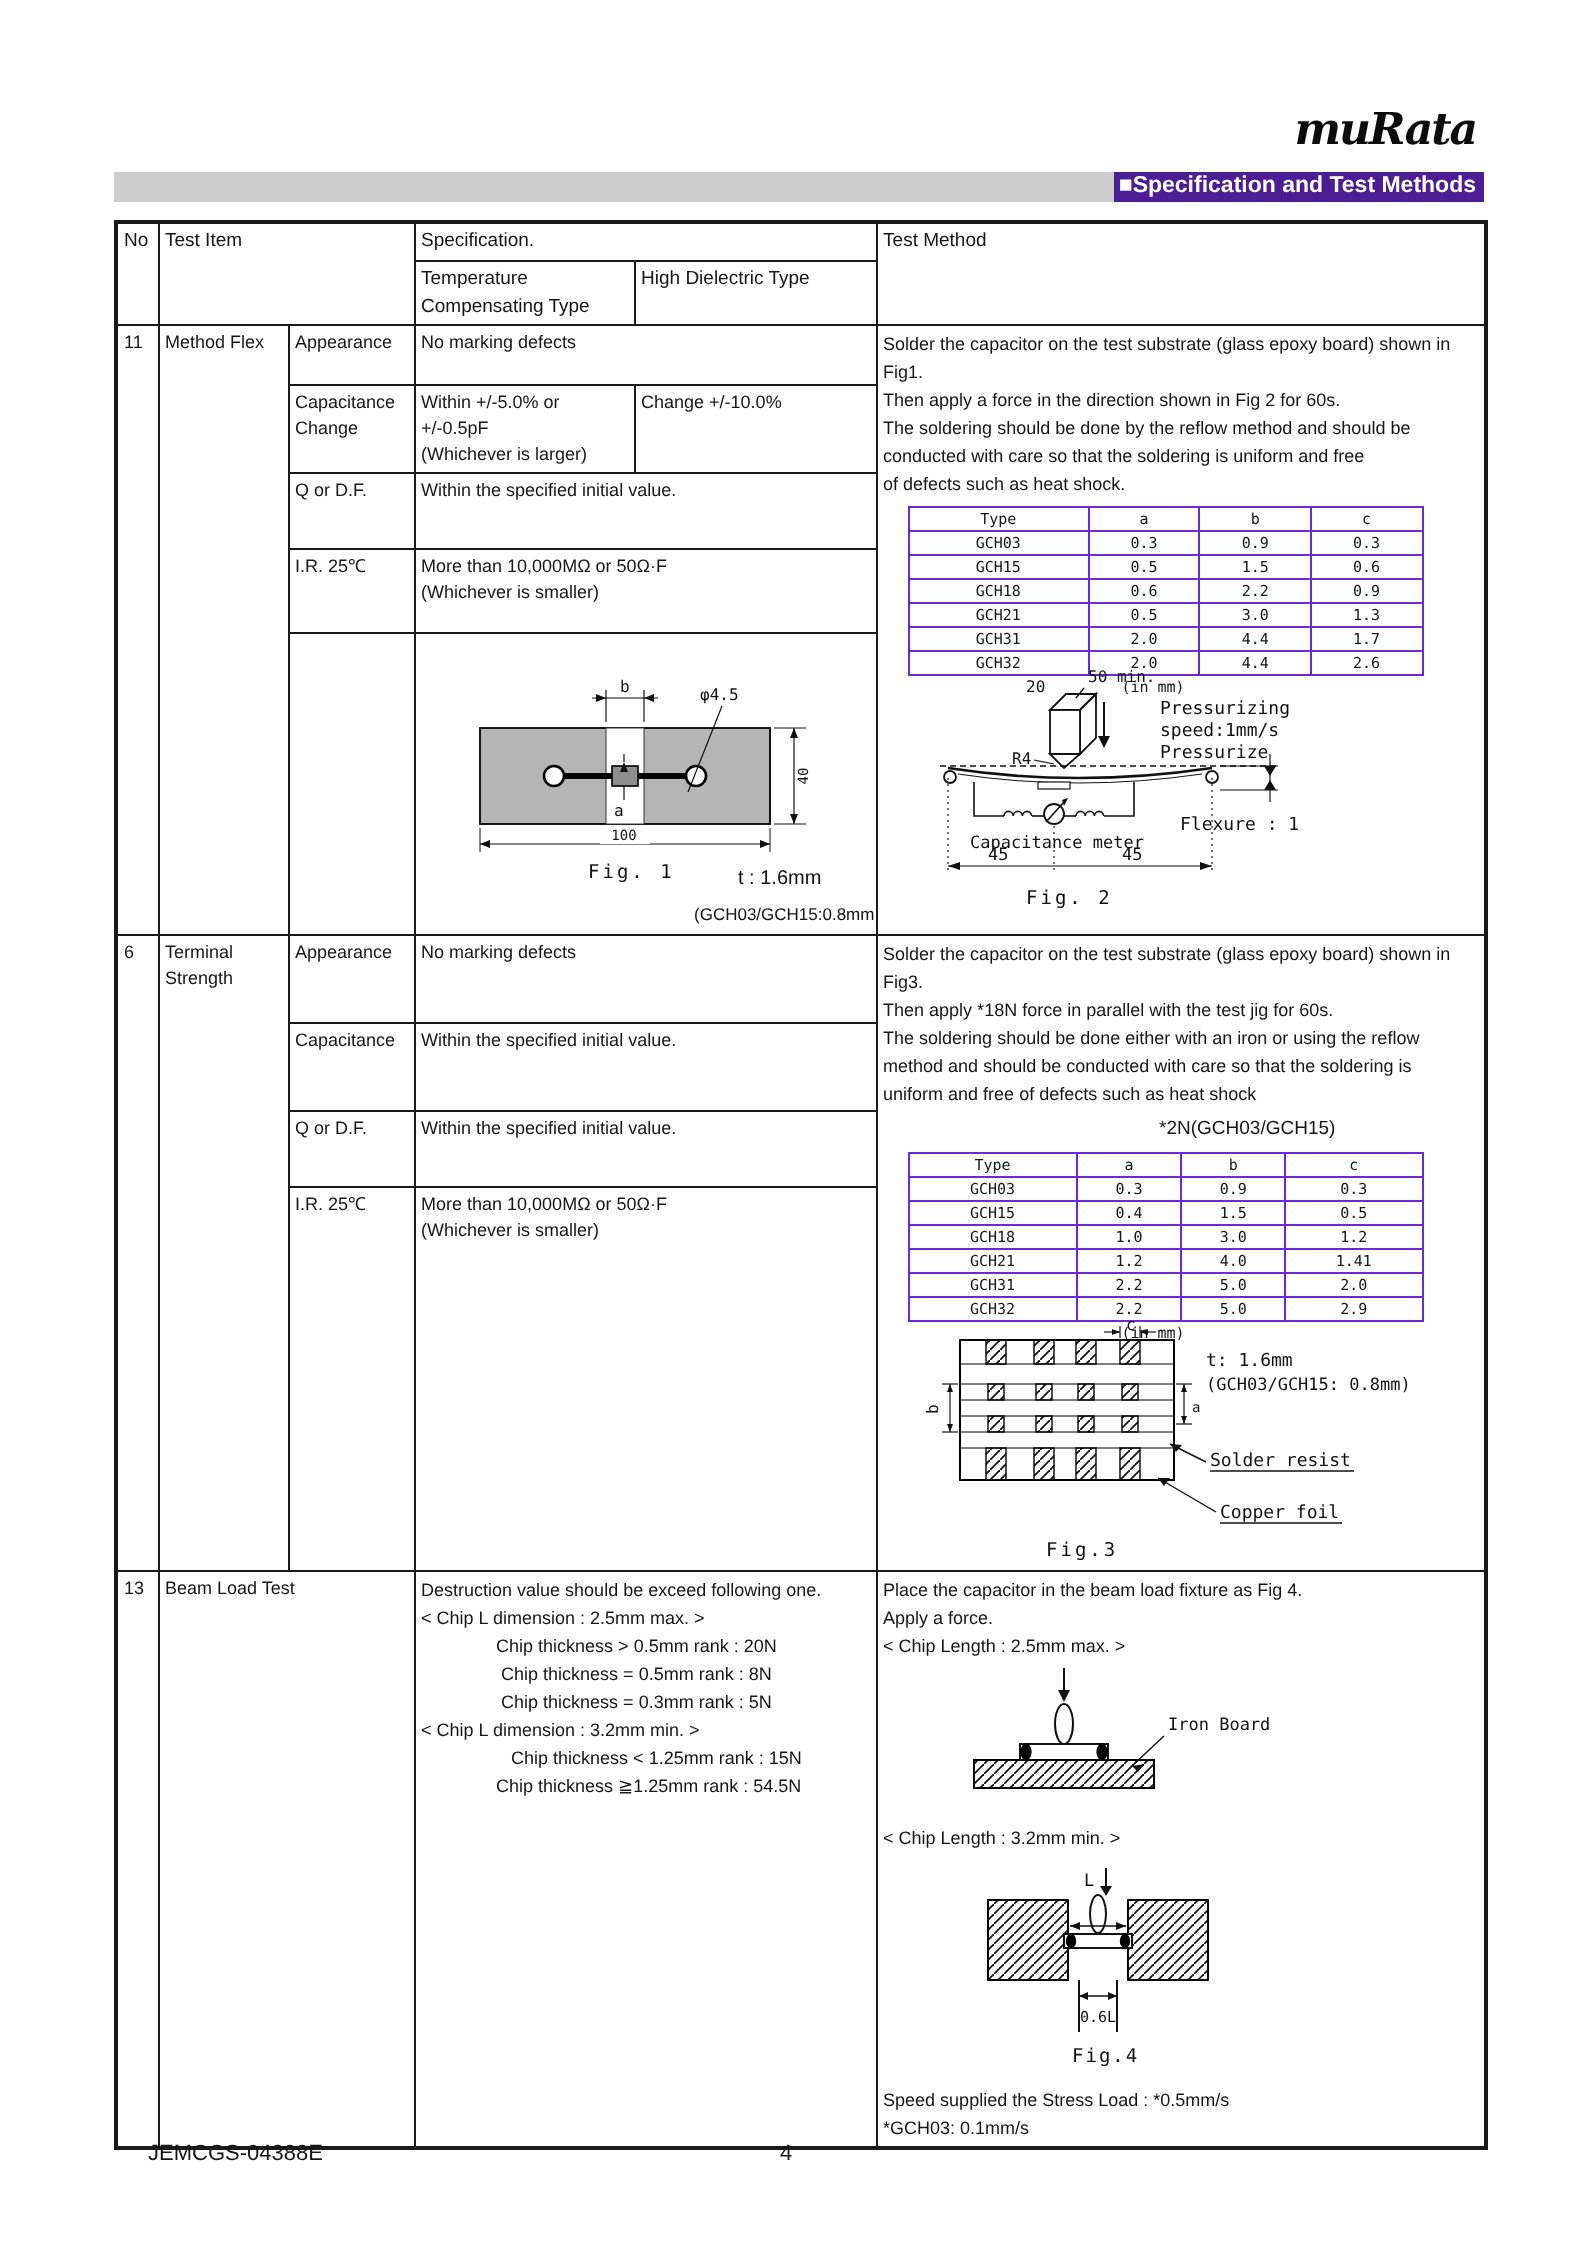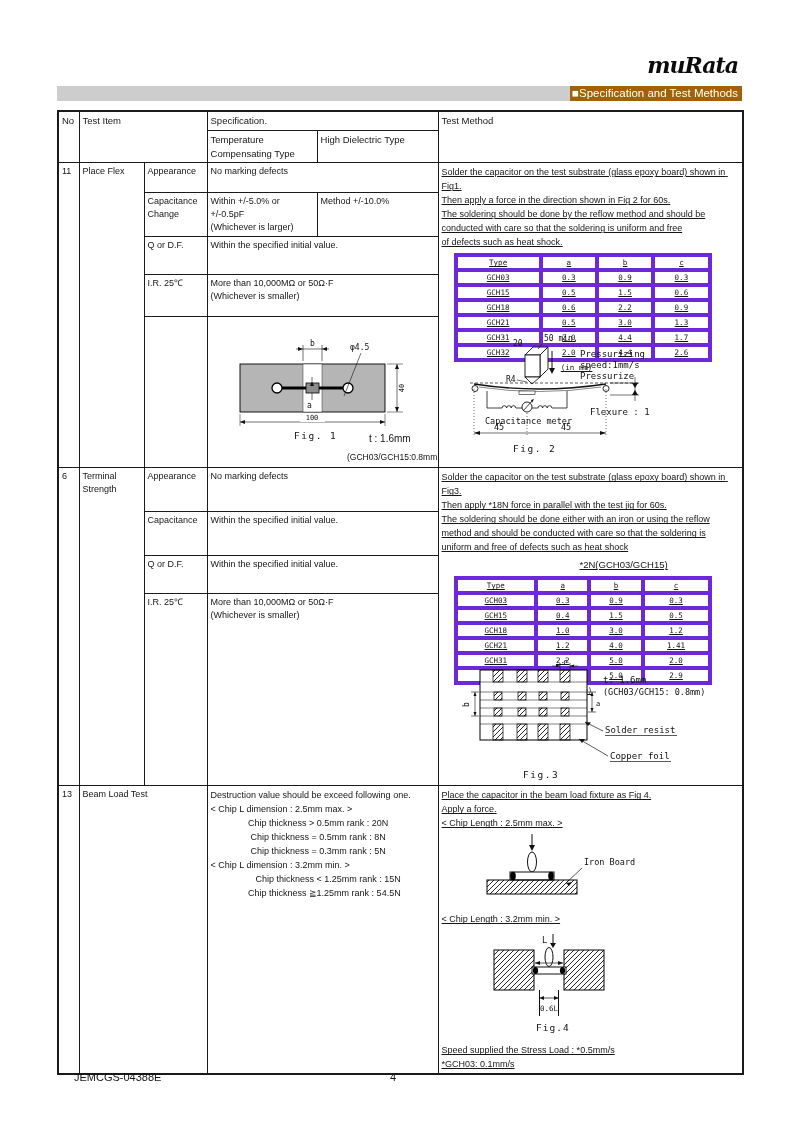--- a/index.html
+++ b/index.html
@@ -4,40 +4,40 @@
 <style>
   html,body { margin:0; padding:0; background:#fff; }
   .page { position:relative; width:794px; height:1092px; background:#fff;
           font-family:"Liberation Sans", sans-serif; color:#161616; overflow:hidden; }
 
   
   .logo { position:absolute; top:52px; right:56px; font-family:"DejaVu Serif", serif;
           font-style:italic; font-weight:bold; font-size:22px; letter-spacing:-1px; color:#0c0c0c; }
   .banner { position:absolute; left:57px; top:86px; width:685px; height:15px; display:flex; }
   .banner .light { flex:1 1 auto; background:#cdcdcd; }
-  .banner .dark  { flex:0 0 auto; background:#a16207; color:#fff; font-size:11.5px;
-                   font-weight:normal; line-height:15px; padding:0 4px 0 2px; white-space:nowrap; }
+  .banner .dark  { flex:0 0 auto; background:#4c1d95; color:#fff; font-size:11.5px;
+                   font-weight:bold; line-height:15px; padding:0 4px 0 2px; white-space:nowrap; }
 
   
   table.spec { position:absolute; left:57px; top:110px; width:685px;
                border-collapse:collapse; table-layout:fixed; font-size:9px; }
   table.spec th, table.spec td { border:1px solid #1a1a1a; vertical-align:top;
                padding:2px 3px; font-weight:normal; text-align:left; line-height:1.45; }
   table.spec { border:2px solid #1a1a1a; }
   th.hd { text-align:center; vertical-align:middle; font-size:9.5px; }
   td.no { text-align:center; }
   .tline { white-space:pre-wrap; line-height:14px; }
-  .method-cell { position:relative; padding:3px 4px;text-decoration:underline; }
+  .method-cell { position:relative; padding:3px 4px; }
   .specfig-cell { position:relative; padding:0; }
 
   
   .dimwrap { margin:4px 0 0 12px; width:258px; }
   table.dim { border-collapse:collapse; width:258px; font-family:"DejaVu Sans Mono", monospace;
               font-size:7.5px; }
-  table.dim td { border:4px solid #6d28d9; text-align:center; padding:0; height:11px; line-height:11px; }
+  table.dim td { border:1px solid #6d28d9; text-align:center; padding:0; height:11px; line-height:11px; }
   .unit { width:270px; text-align:center; font-family:"DejaVu Sans Mono", monospace;
           font-size:7.5px; margin-top:1px; }
   .note { font-size:9.5px; margin:4px 0 2px 138px; }
 
   svg { display:block; }
   svg text { font-family:"DejaVu Sans Mono", monospace; fill:#111; }
   svg text.sans { font-family:"Liberation Sans", sans-serif; }
 
   .fig2-svg { position:absolute; left:10px; top:158px; }
   .fig3-svg { position:absolute; left:16px; top:192px; }
@@ -80,21 +80,21 @@
     <tr style="height:20px">
       <th class="hd">
         <div>Temperature</div>
         <div>Compensating Type</div>
       </th>
       <th class="hd">High Dielectric Type</th>
     </tr>
 
     <tr style="height:30px">
       <td class="no" rowspan="5">11</td>
-      <td rowspan="5">Place Flex</td>
+      <td rowspan="5">Method Flex</td>
       <td>Appearance</td>
       <td colspan="2">No marking defects</td>
       <td class="method-cell" rowspan="5">
         <div>
               <div class="tline">Solder the capacitor on the test substrate (glass epoxy board) shown in Fig1.</div>
               <div class="tline">Then apply a force in the direction shown in Fig 2 for 60s.</div>
               <div class="tline">The soldering should be done by the reflow method and should be</div>
               <div class="tline">conducted with care so that the soldering is uniform and free</div>
               <div class="tline">of defects such as heat shock.</div>
             </div>
@@ -207,21 +207,21 @@
           <text x="64" y="131" font-size="9.5" letter-spacing="1.5">Fig. 2</text>
         </svg>
       </td>
     </tr>
     <tr style="height:44px">
       <td>Capacitance Change</td>
       <td>
         <div>Within +/-5.0% or +/-0.5pF</div>
         <div>(Whichever is larger)</div>
       </td>
-      <td>Method +/-10.0%</td>
+      <td>Change +/-10.0%</td>
     </tr>
     <tr style="height:38px">
       <td>Q or D.F.</td>
       <td colspan="2">Within the specified initial value.</td>
     </tr>
     <tr style="height:42px">
       <td>I.R.  25℃</td>
       <td colspan="2">
         <div>More than 10,000MΩ or 50Ω·F</div>
         <div>(Whichever is smaller)</div>

